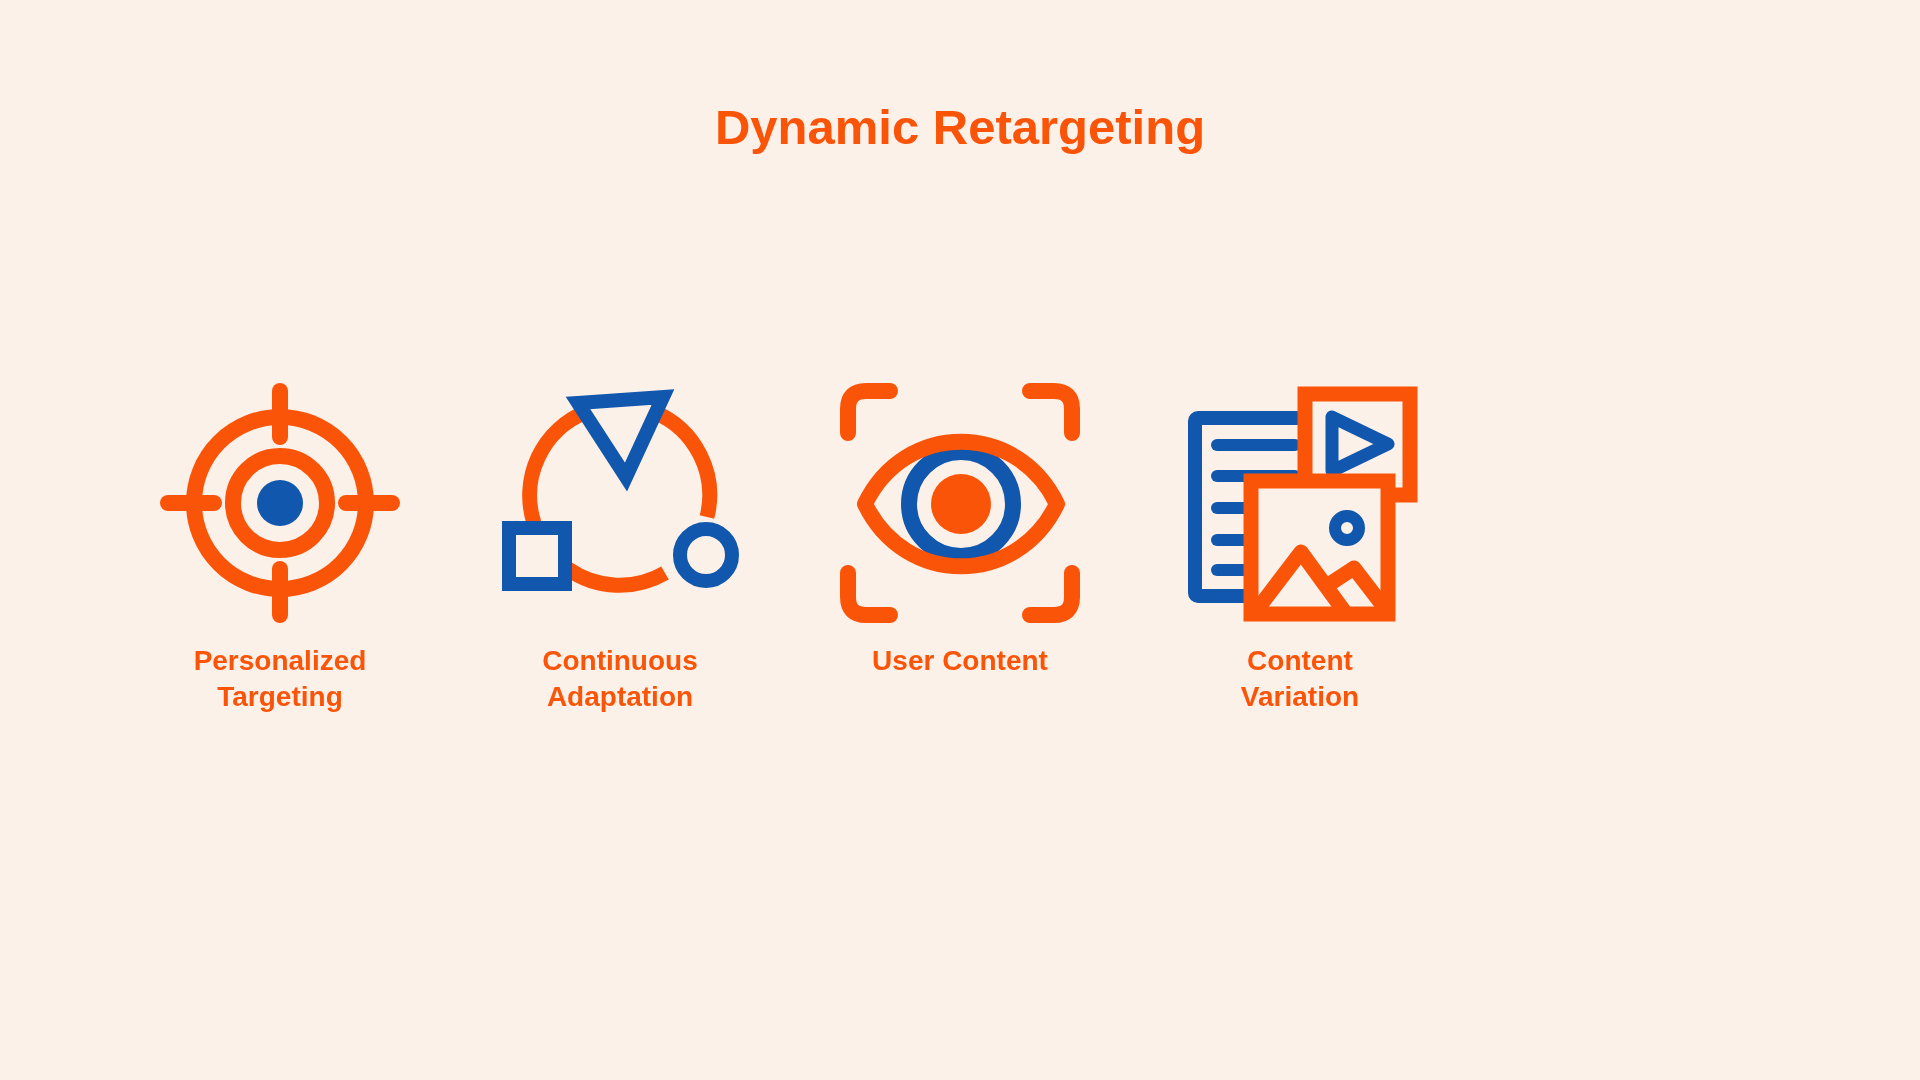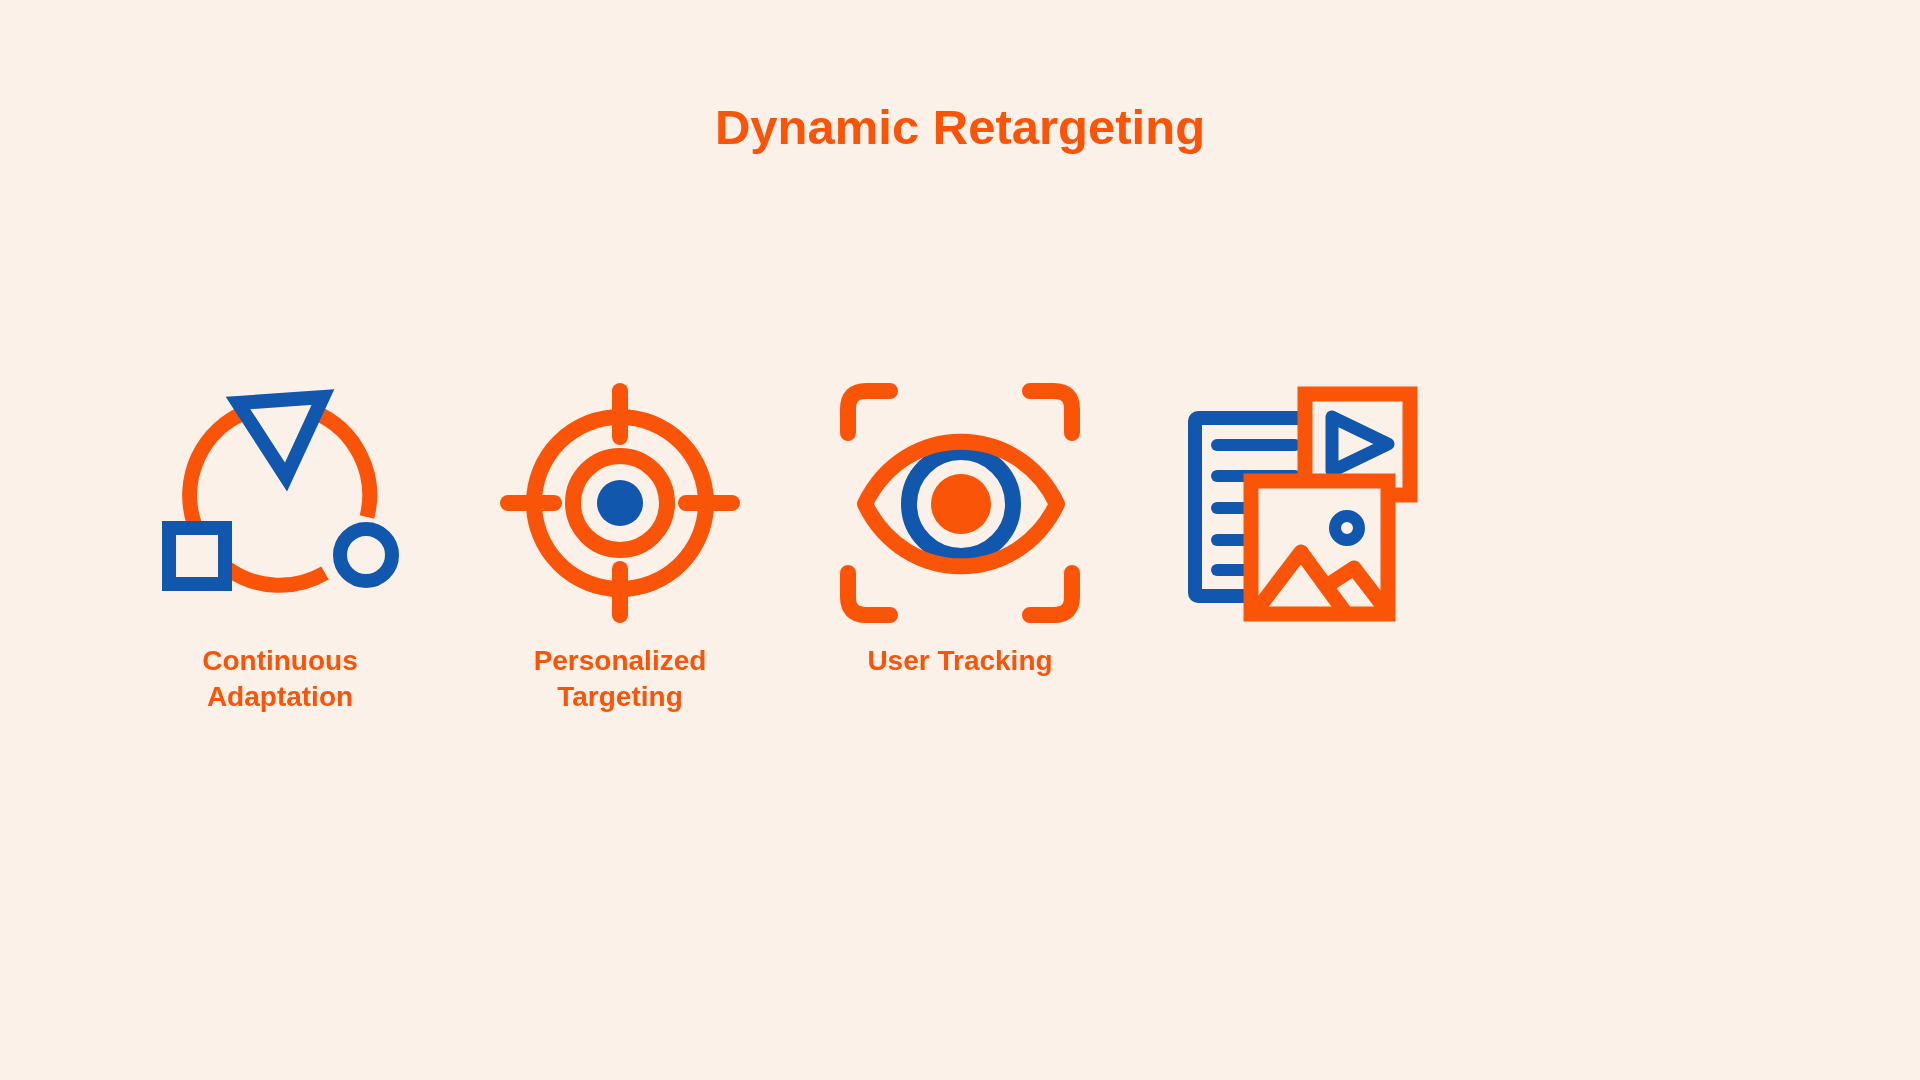--- a/index.html
+++ b/index.html
@@ -44,72 +44,72 @@
 
 <div class="canvas">
 
   <h1 class="title">Dynamic Retargeting</h1>
 
   <div class="row">
 
     <div class="col">
       <div class="icon-box">
         <svg viewBox="0 0 240 240" aria-hidden="true">
+          <circle class="st-o" stroke-width="16" cx="120" cy="120" r="86"></circle>
+          <line class="st-o" stroke-width="16" stroke-linecap="round" x1="120" y1="8" x2="120" y2="54"></line>
+          <line class="st-o" stroke-width="16" stroke-linecap="round" x1="120" y1="186" x2="120" y2="232"></line>
+          <line class="st-o" stroke-width="16" stroke-linecap="round" x1="8" y1="120" x2="54" y2="120"></line>
+          <line class="st-o" stroke-width="16" stroke-linecap="round" x1="186" y1="120" x2="232" y2="120"></line>
+          <circle class="st-o" stroke-width="16" cx="120" cy="120" r="47"></circle>
+          <circle class="fi-b" cx="120" cy="120" r="23"></circle>
+        </svg>
+      </div>
+      <div class="label">
+        <div>Personalized</div>
+        <div>Targeting</div>
+      </div>
+    </div>
+
+    <div class="col">
+      <div class="icon-box">
+        <svg viewBox="0 0 240 240" aria-hidden="true">
 
           <path class="st-o" stroke-width="15" stroke-linecap="butt" d="M86,29 A90,90 0 0 0 34,140"></path>
           <path class="st-o" stroke-width="15" stroke-linecap="butt" d="M154,29 A90,90 0 0 1 207,134"></path>
           <path class="st-o" stroke-width="15" stroke-linecap="butt" d="M68,186 A90,90 0 0 0 165,190"></path>
 
           <path class="st-b" stroke-width="14" stroke-miterlimit="10" d="M78,20 L163,14 L126,94 Z"></path>
           <rect class="st-b" stroke-width="14" x="9" y="145" width="56" height="56"></rect>
           <circle class="st-b" stroke-width="14" cx="206" cy="172" r="26"></circle>
         </svg>
       </div>
       <div class="label">
         <div>Continuous</div>
         <div>Adaptation</div>
-      </div>
-    </div>
-
-    <div class="col">
-      <div class="icon-box">
-        <svg viewBox="0 0 240 240" aria-hidden="true">
-          <circle class="st-o" stroke-width="16" cx="120" cy="120" r="86"></circle>
-          <line class="st-o" stroke-width="16" stroke-linecap="round" x1="120" y1="8" x2="120" y2="54"></line>
-          <line class="st-o" stroke-width="16" stroke-linecap="round" x1="120" y1="186" x2="120" y2="232"></line>
-          <line class="st-o" stroke-width="16" stroke-linecap="round" x1="8" y1="120" x2="54" y2="120"></line>
-          <line class="st-o" stroke-width="16" stroke-linecap="round" x1="186" y1="120" x2="232" y2="120"></line>
-          <circle class="st-o" stroke-width="16" cx="120" cy="120" r="47"></circle>
-          <circle class="fi-b" cx="120" cy="120" r="23"></circle>
-        </svg>
-      </div>
-      <div class="label">
-        <div>Personalized</div>
-        <div>Targeting</div>
       </div>
     </div>
 
     <div class="col">
       <div class="icon-box">
         <svg viewBox="0 0 240 240" aria-hidden="true">
 
           <path class="st-o" stroke-width="16" stroke-linecap="round" d="M50,8 H26 Q8,8 8,26 V50"></path>
           <path class="st-o" stroke-width="16" stroke-linecap="round" d="M190,8 H214 Q232,8 232,26 V50"></path>
           <path class="st-o" stroke-width="16" stroke-linecap="round" d="M8,190 V214 Q8,232 26,232 H50"></path>
           <path class="st-o" stroke-width="16" stroke-linecap="round" d="M232,190 V214 Q232,232 214,232 H190"></path>
 
           <circle class="st-b" stroke-width="16" cx="121" cy="121" r="52"></circle>
 
           <circle class="fi-o" cx="121" cy="121" r="30"></circle>
 
           <path class="st-o" stroke-width="16" stroke-linejoin="round" d="M25,121 C65,38 177,38 217,121 C177,204 65,204 25,121 Z"></path>
         </svg>
       </div>
       <div class="label">
-        <div>User Tracking</div>
+        <div>User Content</div>
         <div></div>
       </div>
     </div>
 
 
     <div class="col">
       <div class="icon-box">
         <svg viewBox="0 0 240 240" aria-hidden="true">
 
           <rect class="st-b" stroke-width="14" x="15" y="35" width="110" height="178" rx="3"></rect>
@@ -121,16 +121,20 @@
 
           <rect class="st-o-fbg" stroke-width="15" x="125" y="11" width="105" height="101"></rect>
           <path class="st-b" stroke-width="13" stroke-linejoin="round" d="M152,34 L152,88 L208,61 Z"></path>
 
           <rect class="st-o-fbg" stroke-width="15" x="71" y="98" width="137" height="133"></rect>
           <circle class="st-b" stroke-width="12" cx="167" cy="145" r="12"></circle>
           <path class="st-o" stroke-width="15" stroke-linejoin="round" d="M76,228 L121,169 L164,228"></path>
           <path class="st-o" stroke-width="15" stroke-linejoin="round" d="M142,206 L174,185 L207,228"></path>
         </svg>
       </div>
+      <div class="label">
+        <div>Content</div>
+        <div>Variation</div>
+      </div>
     </div>
 
   </div>
 </div>
 
 </body></html>

